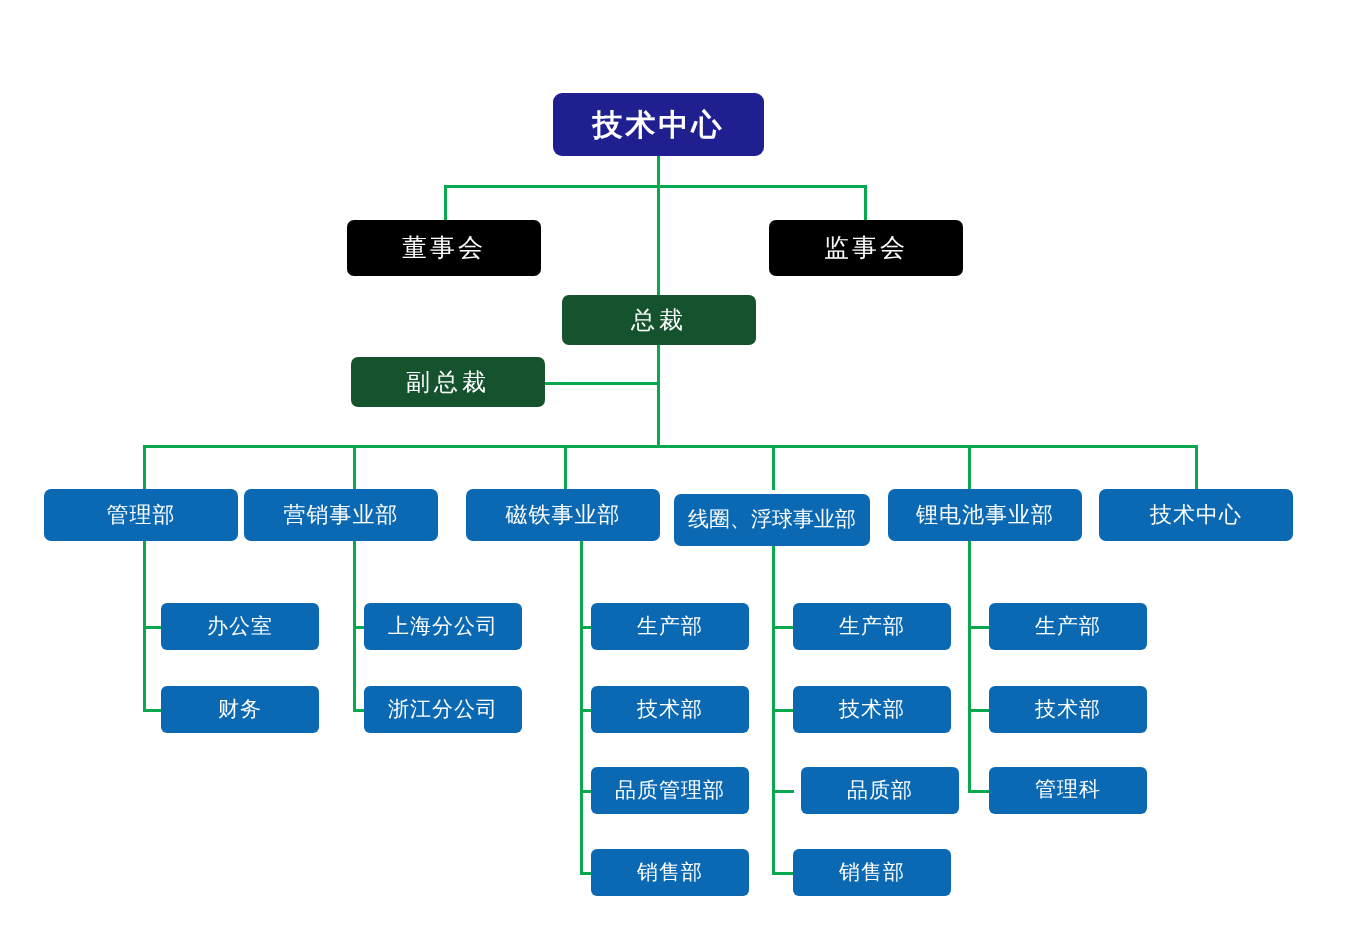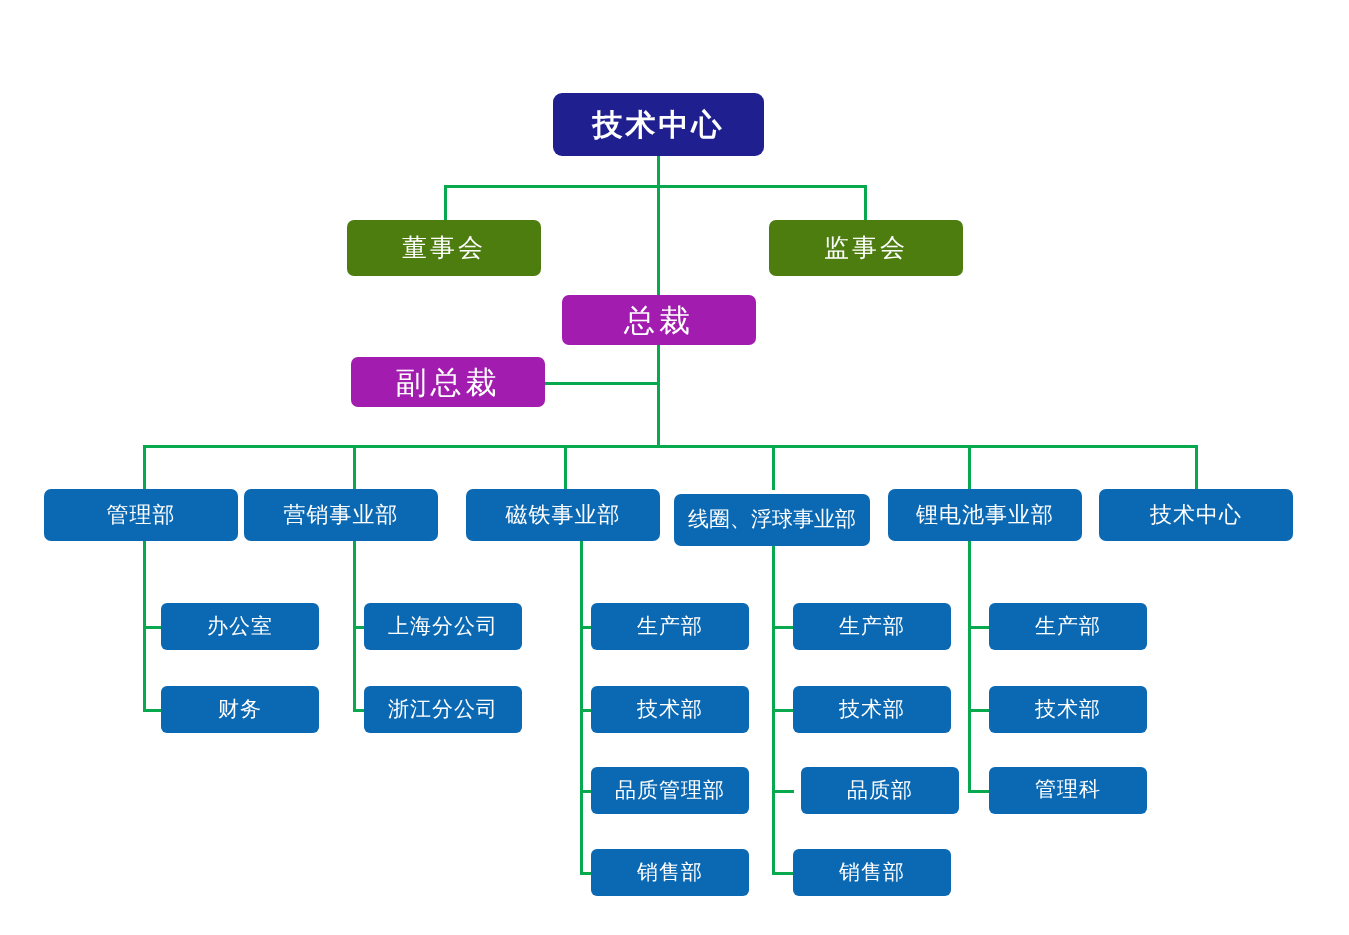--- a/index.html
+++ b/index.html
@@ -33,27 +33,27 @@
     user-select: none;
   }
   .node.root {
     background: #201f8f;
     font-size: 30px;
     font-weight: bold;
     letter-spacing: 3px;
     border-radius: 9px;
   }
   .node.committee {
-    background: #4d7c0f;
+    background: #000000;
     font-size: 25px;
     letter-spacing: 3px;
   }
   .node.exec {
-    background: #a21caf;
-    font-size: 31px;
+    background: #14532d;
+    font-size: 24px;
     letter-spacing: 4px;
   }
   .node.division {
     background: #0b69b4;
     font-size: 22px;
     letter-spacing: 1px;
   }
   .node.subunit {
     background: #0b69b4;
     font-size: 21px;

